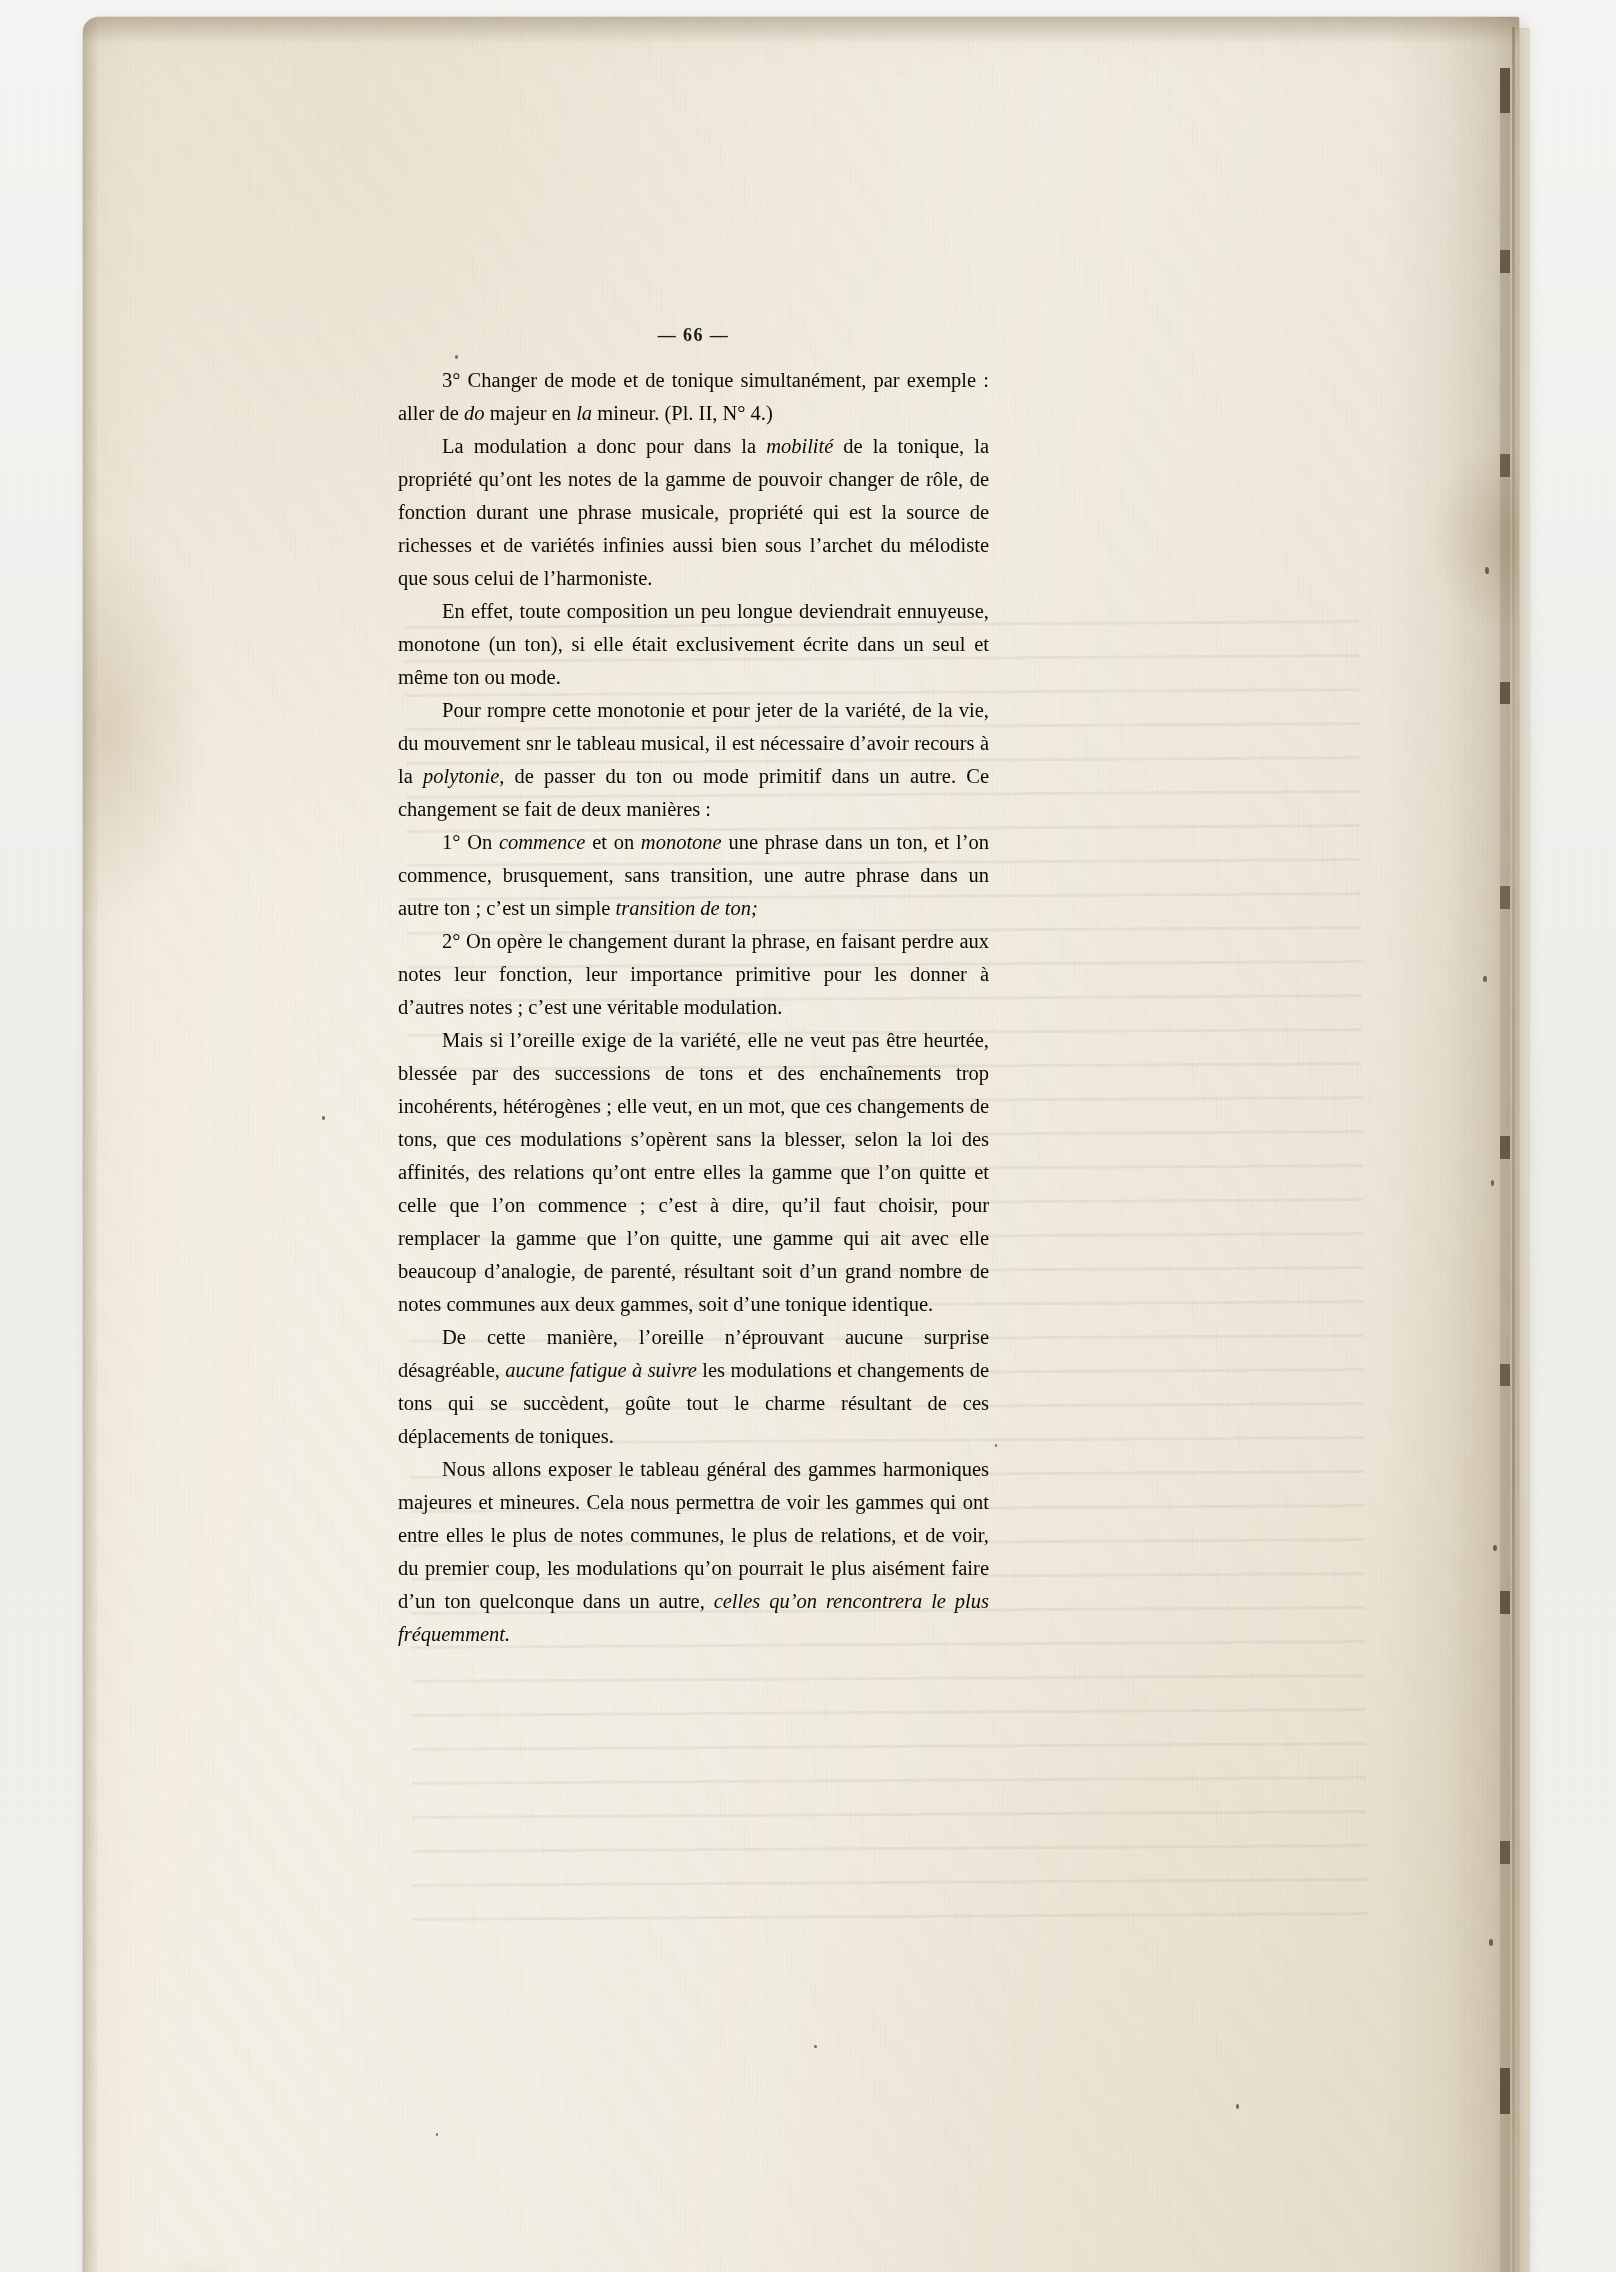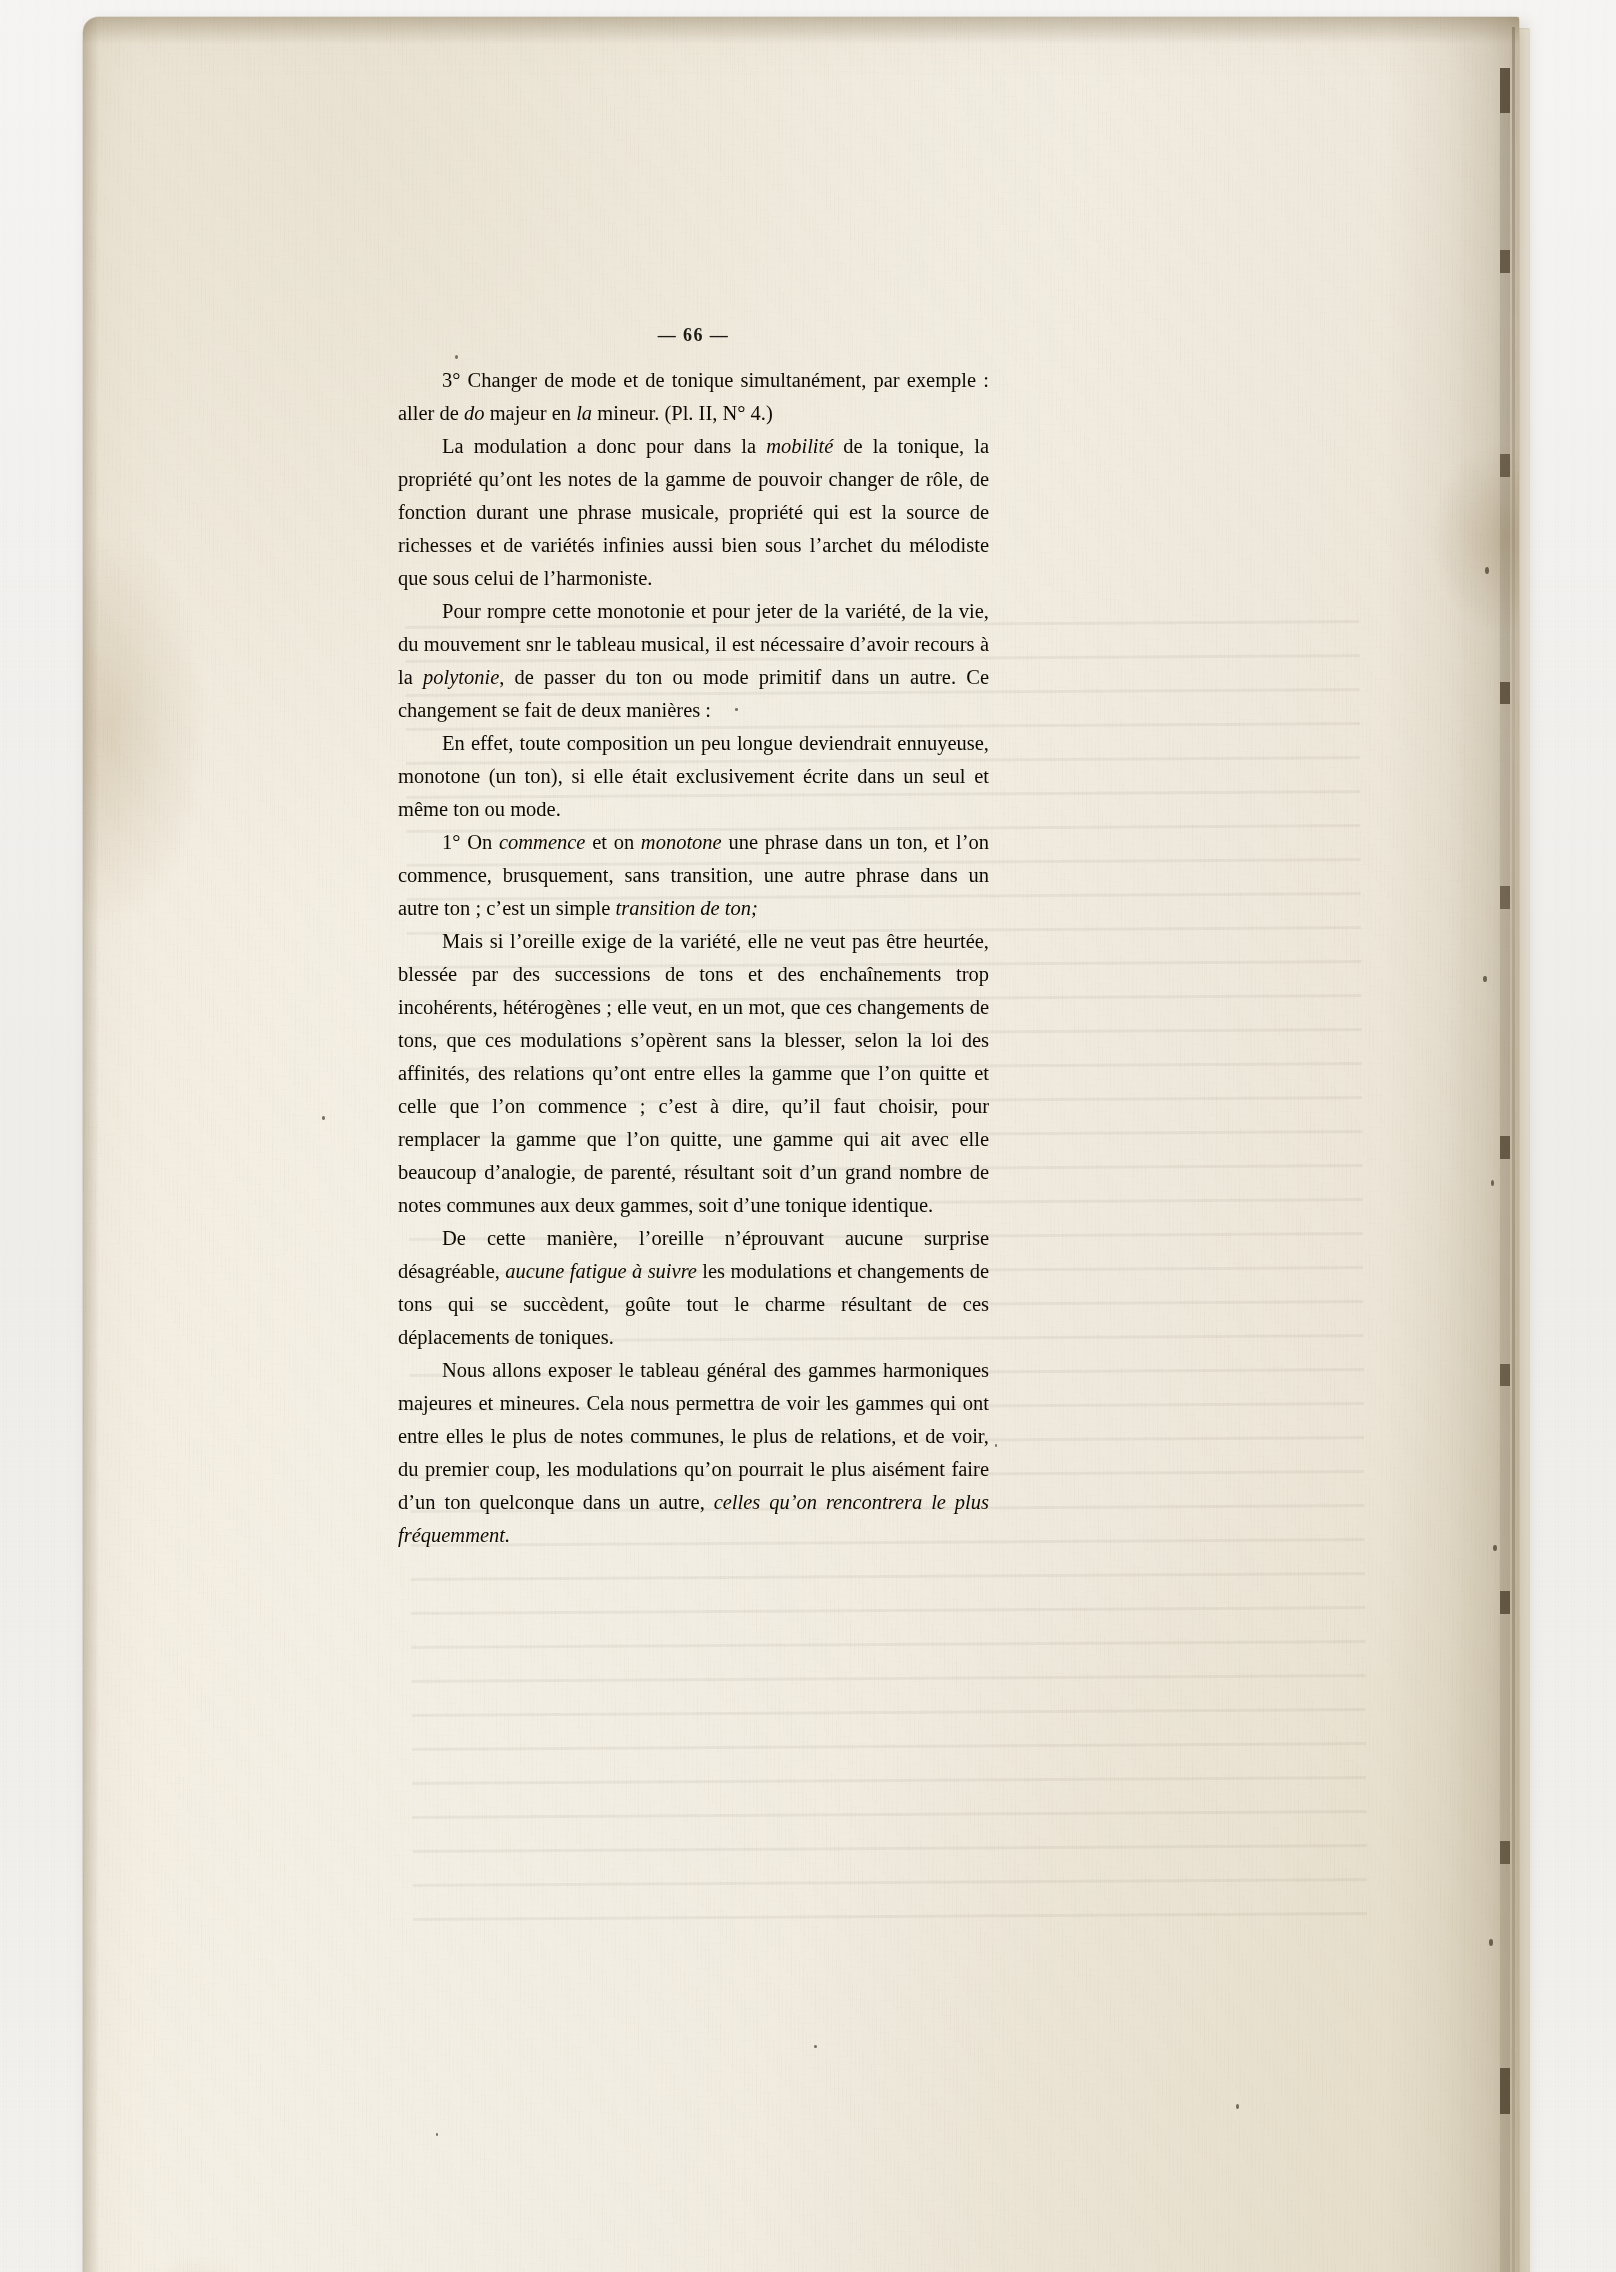--- a/index.html
+++ b/index.html
@@ -261,23 +261,24 @@
   <div class="tear"></div>
   <div class="tear-2"></div>
 
   <div class="showthrough"></div>
 
   <div class="pagenum">— 66 —</div>
 
   <div class="textblock ink-wrap">
     <p class="body"><span>3° Changer de mode et de tonique simultanément, par exemple : aller de </span><em>do</em><span> majeur en </span><em>la</em><span> mineur. (Pl. II, N° 4.)</span></p>
     <p class="body"><span>La modulation a donc pour dans la </span><em>mobilité</em><span> de la tonique, la propriété qu’ont les notes de la gamme de pouvoir changer de rôle, de fonction durant une phrase musicale, propriété qui est la source de richesses et de variétés infinies aussi bien sous l’archet du mélodiste que sous celui de l’harmoniste.</span></p>
+    <p class="body"><span>En effet, toute composition un peu longue deviendrait ennuyeuse, monotone (un ton), si elle était exclusivement écrite dans un seul et même ton ou mode.</span></p>
     <p class="body"><span>Pour rompre cette monotonie et pour jeter de la variété, de la vie, du mouvement snr le tableau musical, il est nécessaire d’avoir recours à la </span><em>polytonie</em><span>, de passer du ton ou mode primitif dans un autre. Ce changement se fait de deux manières :</span></p>
-    <p class="body"><span>En effet, toute composition un peu longue deviendrait ennuyeuse, monotone (un ton), si elle était exclusivement écrite dans un seul et même ton ou mode.</span></p>
     <p class="body"><span>1° On </span><em>commence</em><span> et on </span><em>monotone</em><span> une phrase dans un ton, et l’on commence, brusquement, sans transition, une autre phrase dans un autre ton ; c’est un simple </span><em>transition de ton;</em></p>
+    <p class="body"><span>2° On opère le changement durant la phrase, en faisant perdre aux notes leur fonction, leur importance primitive pour les donner à d’autres notes ; c’est une véritable modulation.</span></p>
     <p class="body"><span>Mais si l’oreille exige de la variété, elle ne veut pas être heurtée, blessée par des successions de tons et des enchaînements trop incohérents, hétérogènes ; elle veut, en un mot, que ces changements de tons, que ces modulations s’opèrent sans la blesser, selon la loi des affinités, des relations qu’ont entre elles la gamme que l’on quitte et celle que l’on commence ; c’est à dire, qu’il faut choisir, pour remplacer la gamme que l’on quitte, une gamme qui ait avec elle beaucoup d’analogie, de parenté, résultant soit d’un grand nombre de notes communes aux deux gammes, soit d’une tonique identique.</span></p>
     <p class="body"><span>De cette manière, l’oreille n’éprouvant aucune surprise désagréable, </span><em>aucune fatigue à suivre</em><span> les modulations et changements de tons qui se succèdent, goûte tout le charme résultant de ces déplacements de toniques.</span></p>
     <p class="body"><span>Nous allons exposer le tableau général des gammes harmoniques majeures et mineures. Cela nous permettra de voir les gammes qui ont entre elles le plus de notes communes, le plus de relations, et de voir, du premier coup, les modulations qu’on pourrait le plus aisément faire d’un ton quelconque dans un autre, </span><em>celles qu’on rencontrera le plus fréquemment.</em></p>
   </div>
 
   <div class="speck" style="left:455px;top:355px;width:3.2px;height:4.1px;"></div>
   <div class="speck" style="left:735px;top:708px;width:2.7px;height:2.7px;"></div>
   <div class="speck" style="left:1485px;top:567px;width:4.1px;height:7.3px;"></div>
   <div class="speck" style="left:1483px;top:976px;width:3.6px;height:6.4px;"></div>
   <div class="speck" style="left:1491px;top:1180px;width:3.2px;height:5.5px;"></div>

